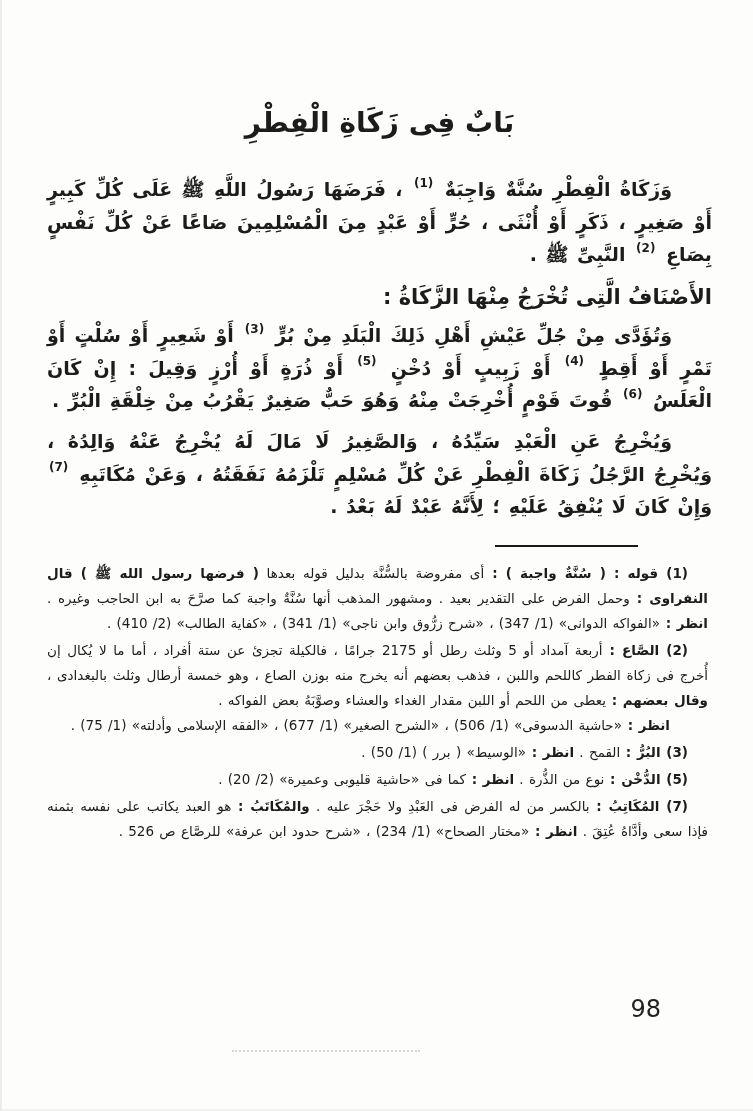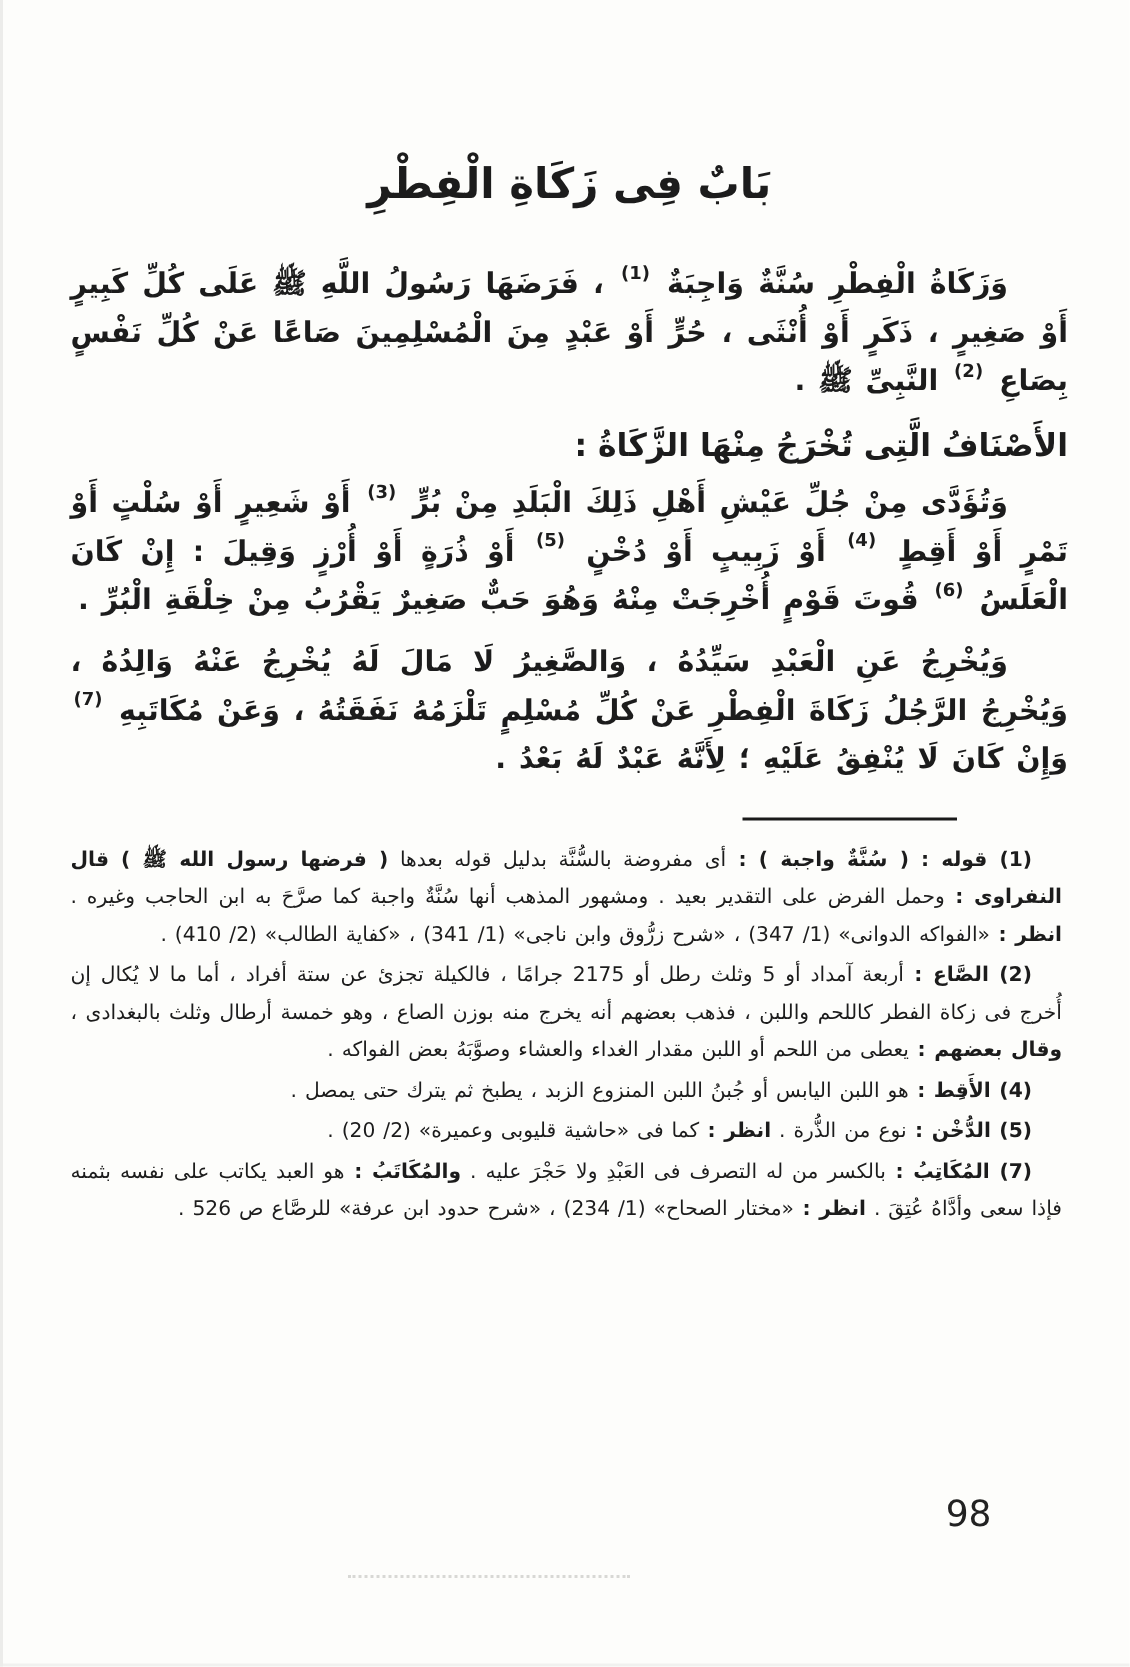--- a/index.html
+++ b/index.html
@@ -106,28 +106,31 @@
     <p class="body-para"><span>وَيُخْرِجُ عَنِ الْعَبْدِ سَيِّدُهُ ، وَالصَّغِيرُ لَا مَالَ لَهُ يُخْرِجُ عَنْهُ وَالِدُهُ ، وَيُخْرِجُ الرَّجُلُ زَكَاةَ الْفِطْرِ عَنْ كُلِّ مُسْلِمٍ تَلْزَمُهُ نَفَقَتُهُ ، وَعَنْ مُكَاتَبِهِ </span><sup class="fnref">(7)</sup><span> وَإِنْ كَانَ لَا يُنْفِقُ عَلَيْهِ ؛ لِأَنَّهُ عَبْدٌ لَهُ بَعْدُ .</span></p>
 
     <div class="footnote-sep"></div>
 
     <section class="footnotes">
       <div class="fn">
         <p><span class="b">(1) قوله : ( سُنَّةٌ واجبة ) : </span><span>أى مفروضة بالسُّنَّة بدليل قوله بعدها </span><span class="b">( فرضها رسول الله ﷺ ) </span><span class="b">قال النفراوى : </span><span>وحمل الفرض على التقدير بعيد . ومشهور المذهب أنها سُنَّةٌ واجبة كما صرَّحَ به ابن الحاجب وغيره . </span><span class="b">انظر : </span><span>«الفواكه الدوانى» (1/ 347) ، «شرح زرُّوق وابن ناجى» (1/ 341) ، «كفاية الطالب» (2/ 410) .</span></p>
       </div>
       <div class="fn">
         <p><span class="b">(2) الصَّاع : </span><span>أربعة آمداد أو 5 وثلث رطل أو 2175 جرامًا ، فالكيلة تجزئ عن ستة أفراد ، أما ما لا يُكال إن أُخرج فى زكاة الفطر كاللحم واللبن ، فذهب بعضهم أنه يخرج منه بوزن الصاع ، وهو خمسة أرطال وثلث بالبغدادى ، </span><span class="b">وقال بعضهم : </span><span>يعطى من اللحم أو اللبن مقدار الغداء والعشاء وصوَّبَهُ بعض الفواكه .</span></p>
+        <p class="seealso"><span class="b">انظر : </span><span>«حاشية الدسوقى» (1/ 506) ، «الشرح الصغير» (1/ 677) ، «الفقه الإسلامى وأدلته» (1/ 75) .</span></p>
       </div>
       <div class="fn">
-        <p><span class="b">(4) الأَقِط : </span><span>هو اللبن اليابس أو جُبنُ اللبن المنزوع الزبد ، يطبخ ثم يترك حتى يمصل .</span></p>
+        <p><span class="b">(3) البُرُّ : </span><span>القمح . </span><span class="b">انظر : </span><span>«الوسيط» ( برر ) (1/ 50) .</span></p>
+      </div>
+      <div class="fn">
       </div>
       <div class="fn">
         <p><span class="b">(5) الدُّخْن : </span><span>نوع من الذُّرة . </span><span class="b">انظر : </span><span>كما فى «حاشية قليوبى وعميرة» (2/ 20) .</span></p>
       </div>
       <div class="fn">
-        <p><span class="b">(7) المُكَاتِبُ : </span><span>بالكسر من له التصرف فى العَبْدِ ولا حَجْرَ عليه . </span><span class="b">والمُكَاتَبُ : </span><span>هو العبد يكاتب على نفسه بثمنه فإذا سعى وأدَّاهُ عُتِقَ . </span><span class="b">انظر : </span><span>«مختار الصحاح» (1/ 234) ، «شرح حدود ابن عرفة» للرصَّاع ص 526 .</span></p>
+        <p><span class="b">(7) المُكَاتِبُ : </span><span>بالكسر من له الفرض فى العَبْدِ ولا حَجْرَ عليه . </span><span class="b">والمُكَاتَبُ : </span><span>هو العبد يكاتب على نفسه بثمنه فإذا سعى وأدَّاهُ عُتِقَ . </span><span class="b">انظر : </span><span>«مختار الصحاح» (1/ 234) ، «شرح حدود ابن عرفة» للرصَّاع ص 526 .</span></p>
       </div>
     </section>
   </main>
 
   <div class="page-number">98</div>
   <div class="scan-artifact"></div>
 </div>
 
 </body></html>

